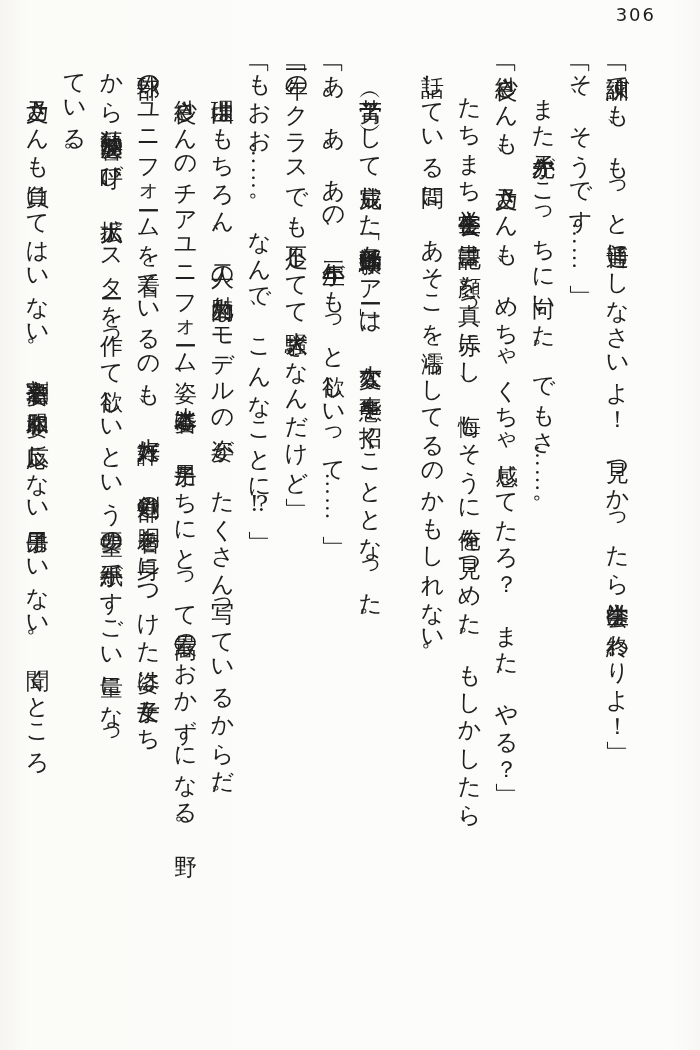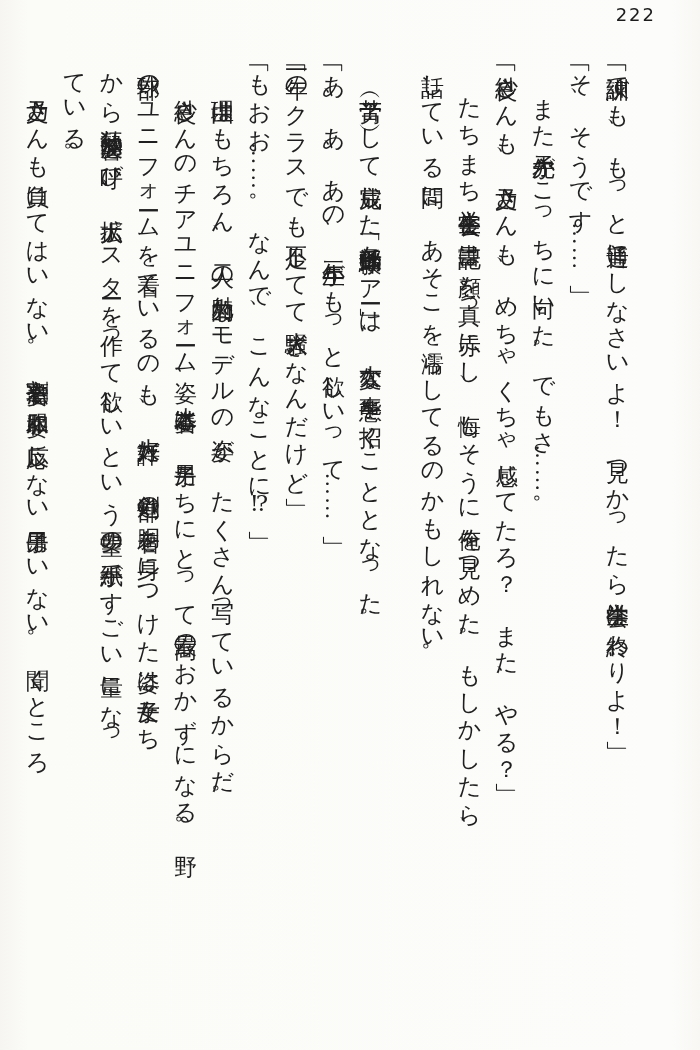--- a/index.html
+++ b/index.html
@@ -49,21 +49,21 @@
     padding: 0;
   }
   .text-block p.scene-gap {
     margin-block-start: 25px;
   }
 </style>
 </head>
 <body>
 
 <div class="page">
-  <div class="pageno">222</div>
+  <div class="pageno">306</div>
   <div class="text-block">
     <p class="line">「訓練でも、もっと普通にしなさいよ！　見つかったら学生会は終わりよ！」</p>
     <p class="line">「そ、そうです……」</p>
     <p class="line">　また矛先がこっちに向いた。でもさ……。</p>
     <p class="line">「紗良さんも、文乃さんも、めちゃくちゃ感じてたろ？　また、やる？」</p>
     <p class="line">　たちまち学生会長と書記は顔を真っ赤にし、悔しそうに俺を見つめた。もしかしたら、</p>
     <p class="line">話している間に、あそこを濡らしてるのかもしれない。</p>
     <p class="line scene-gap">　苦労（？）して完成した「各部活動体験ツアー」は、大変な事態を招くこととなった。</p>
     <p class="line">「あ、あ、あの、三年生がもっと欲しいって……」</p>
     <p class="line">「一年のクラスでも不足してて大騒ぎなんだけど」</p>

